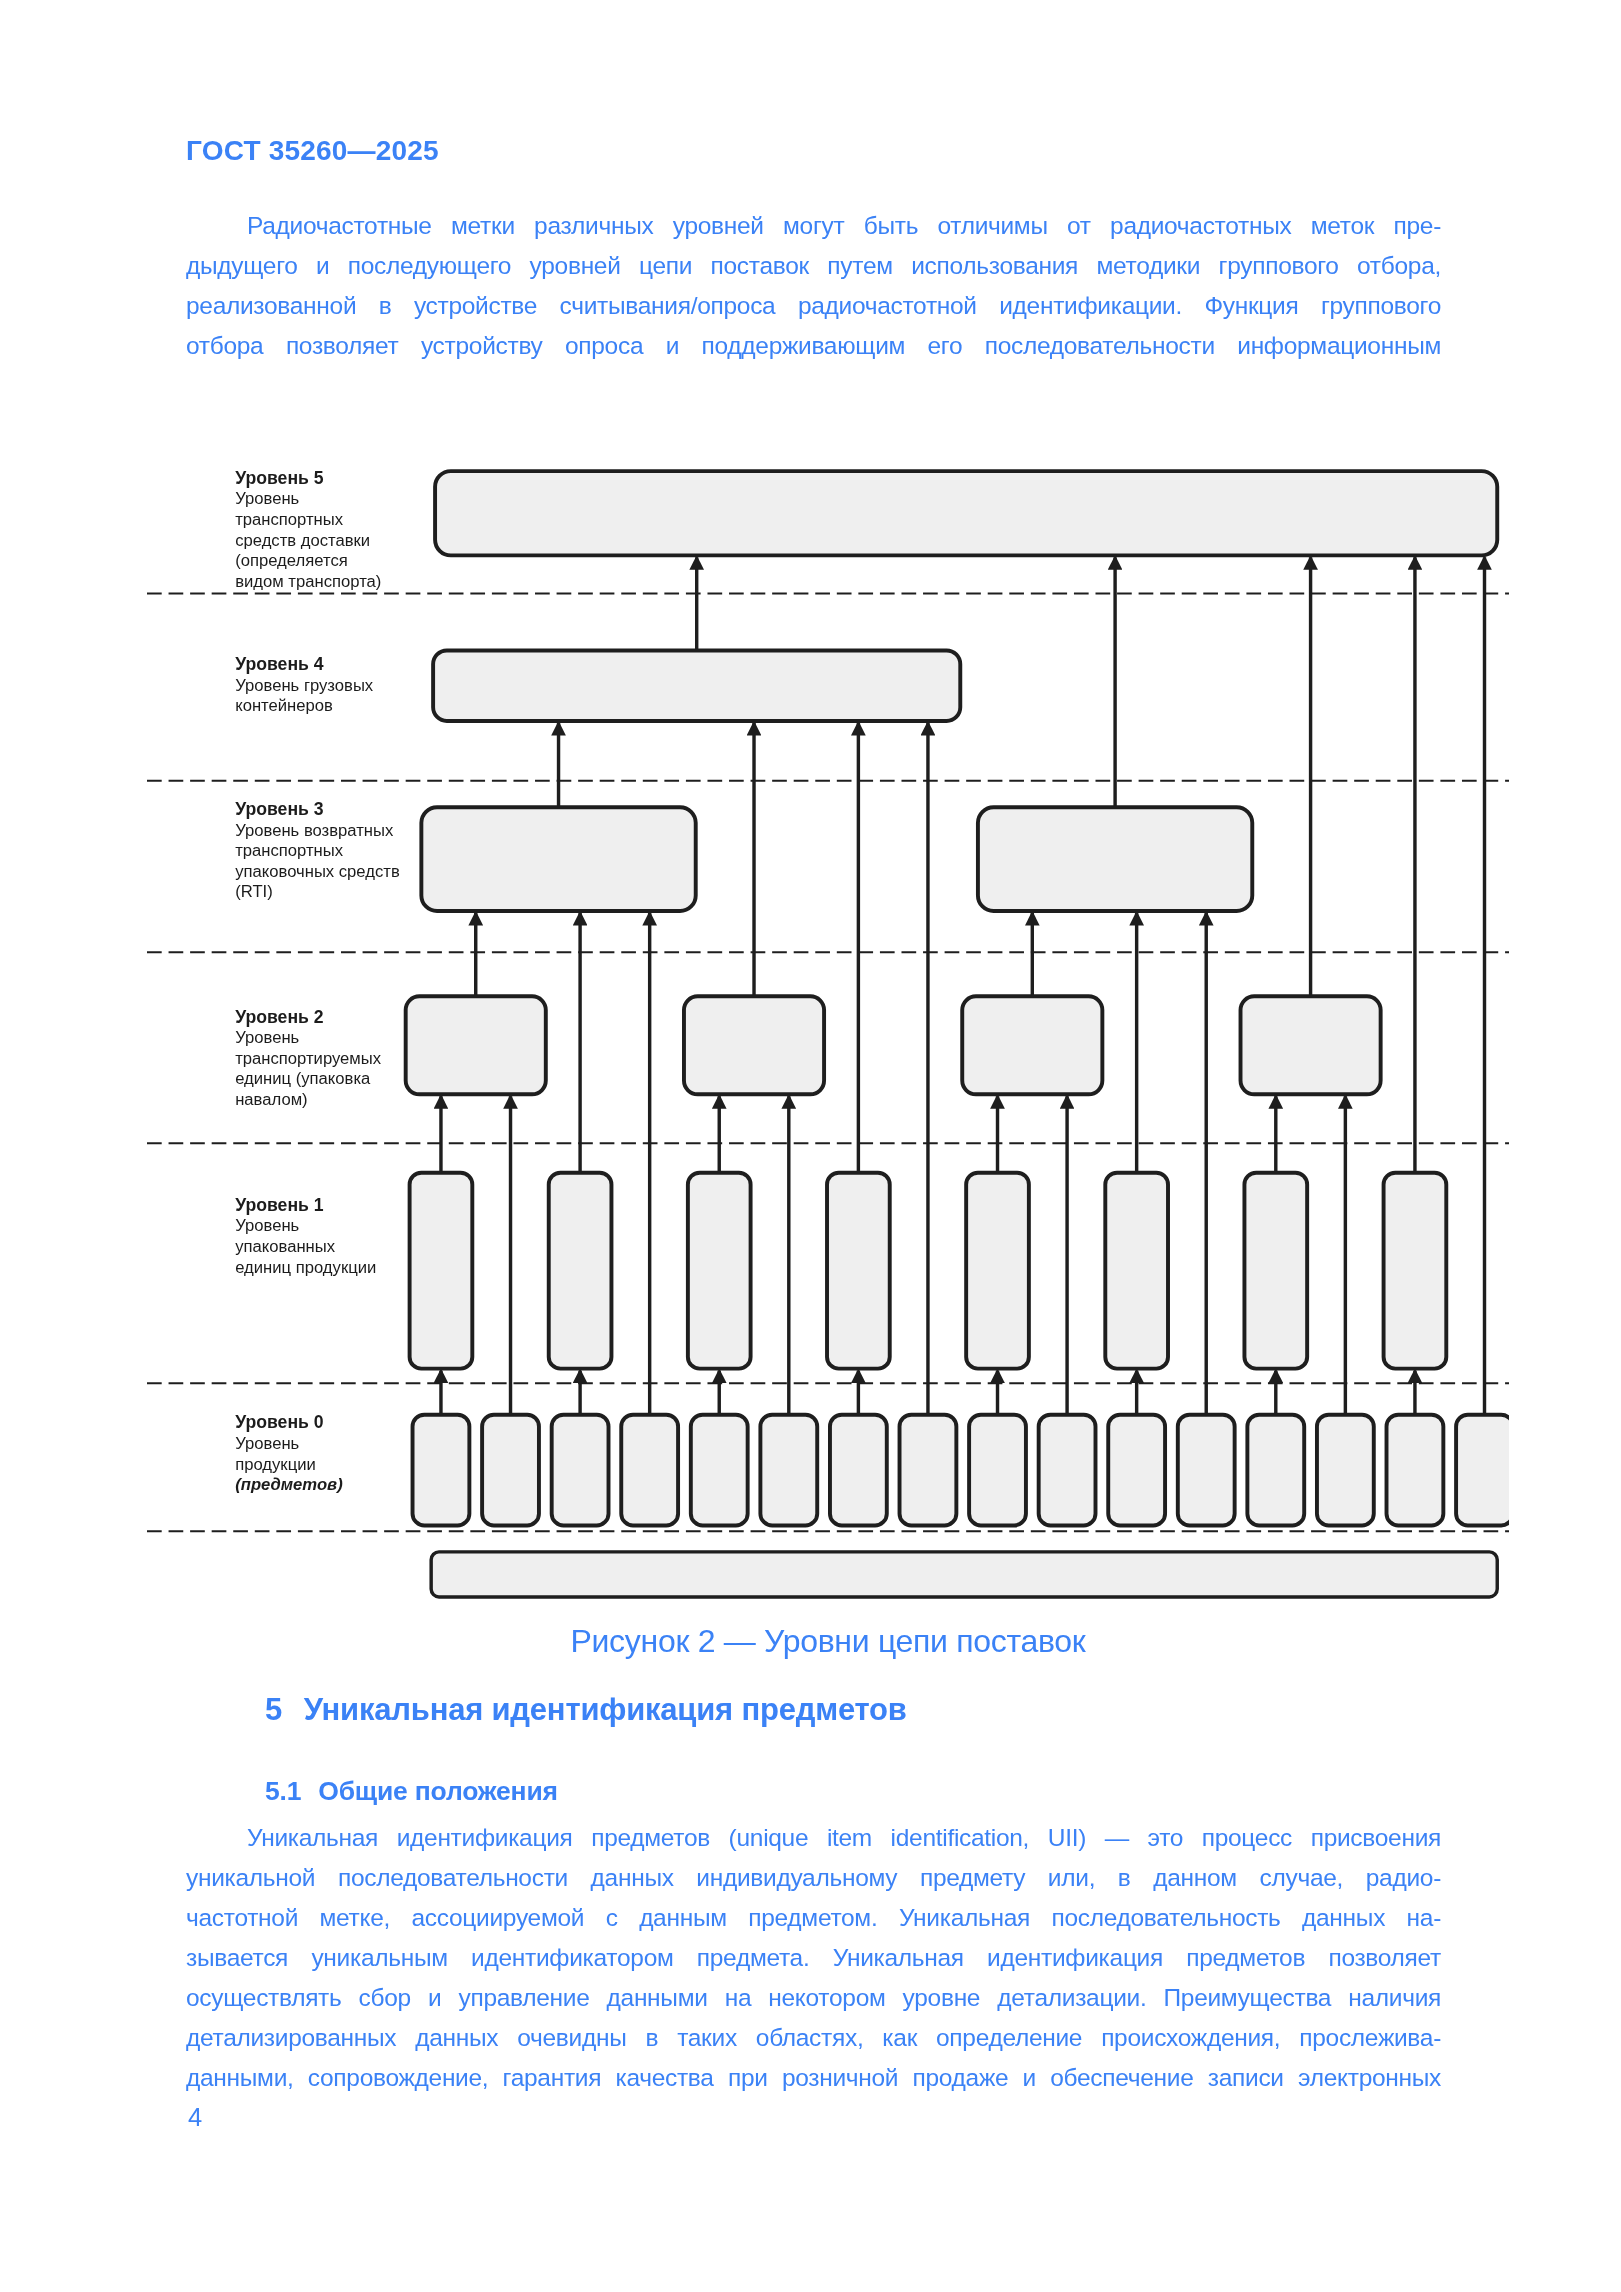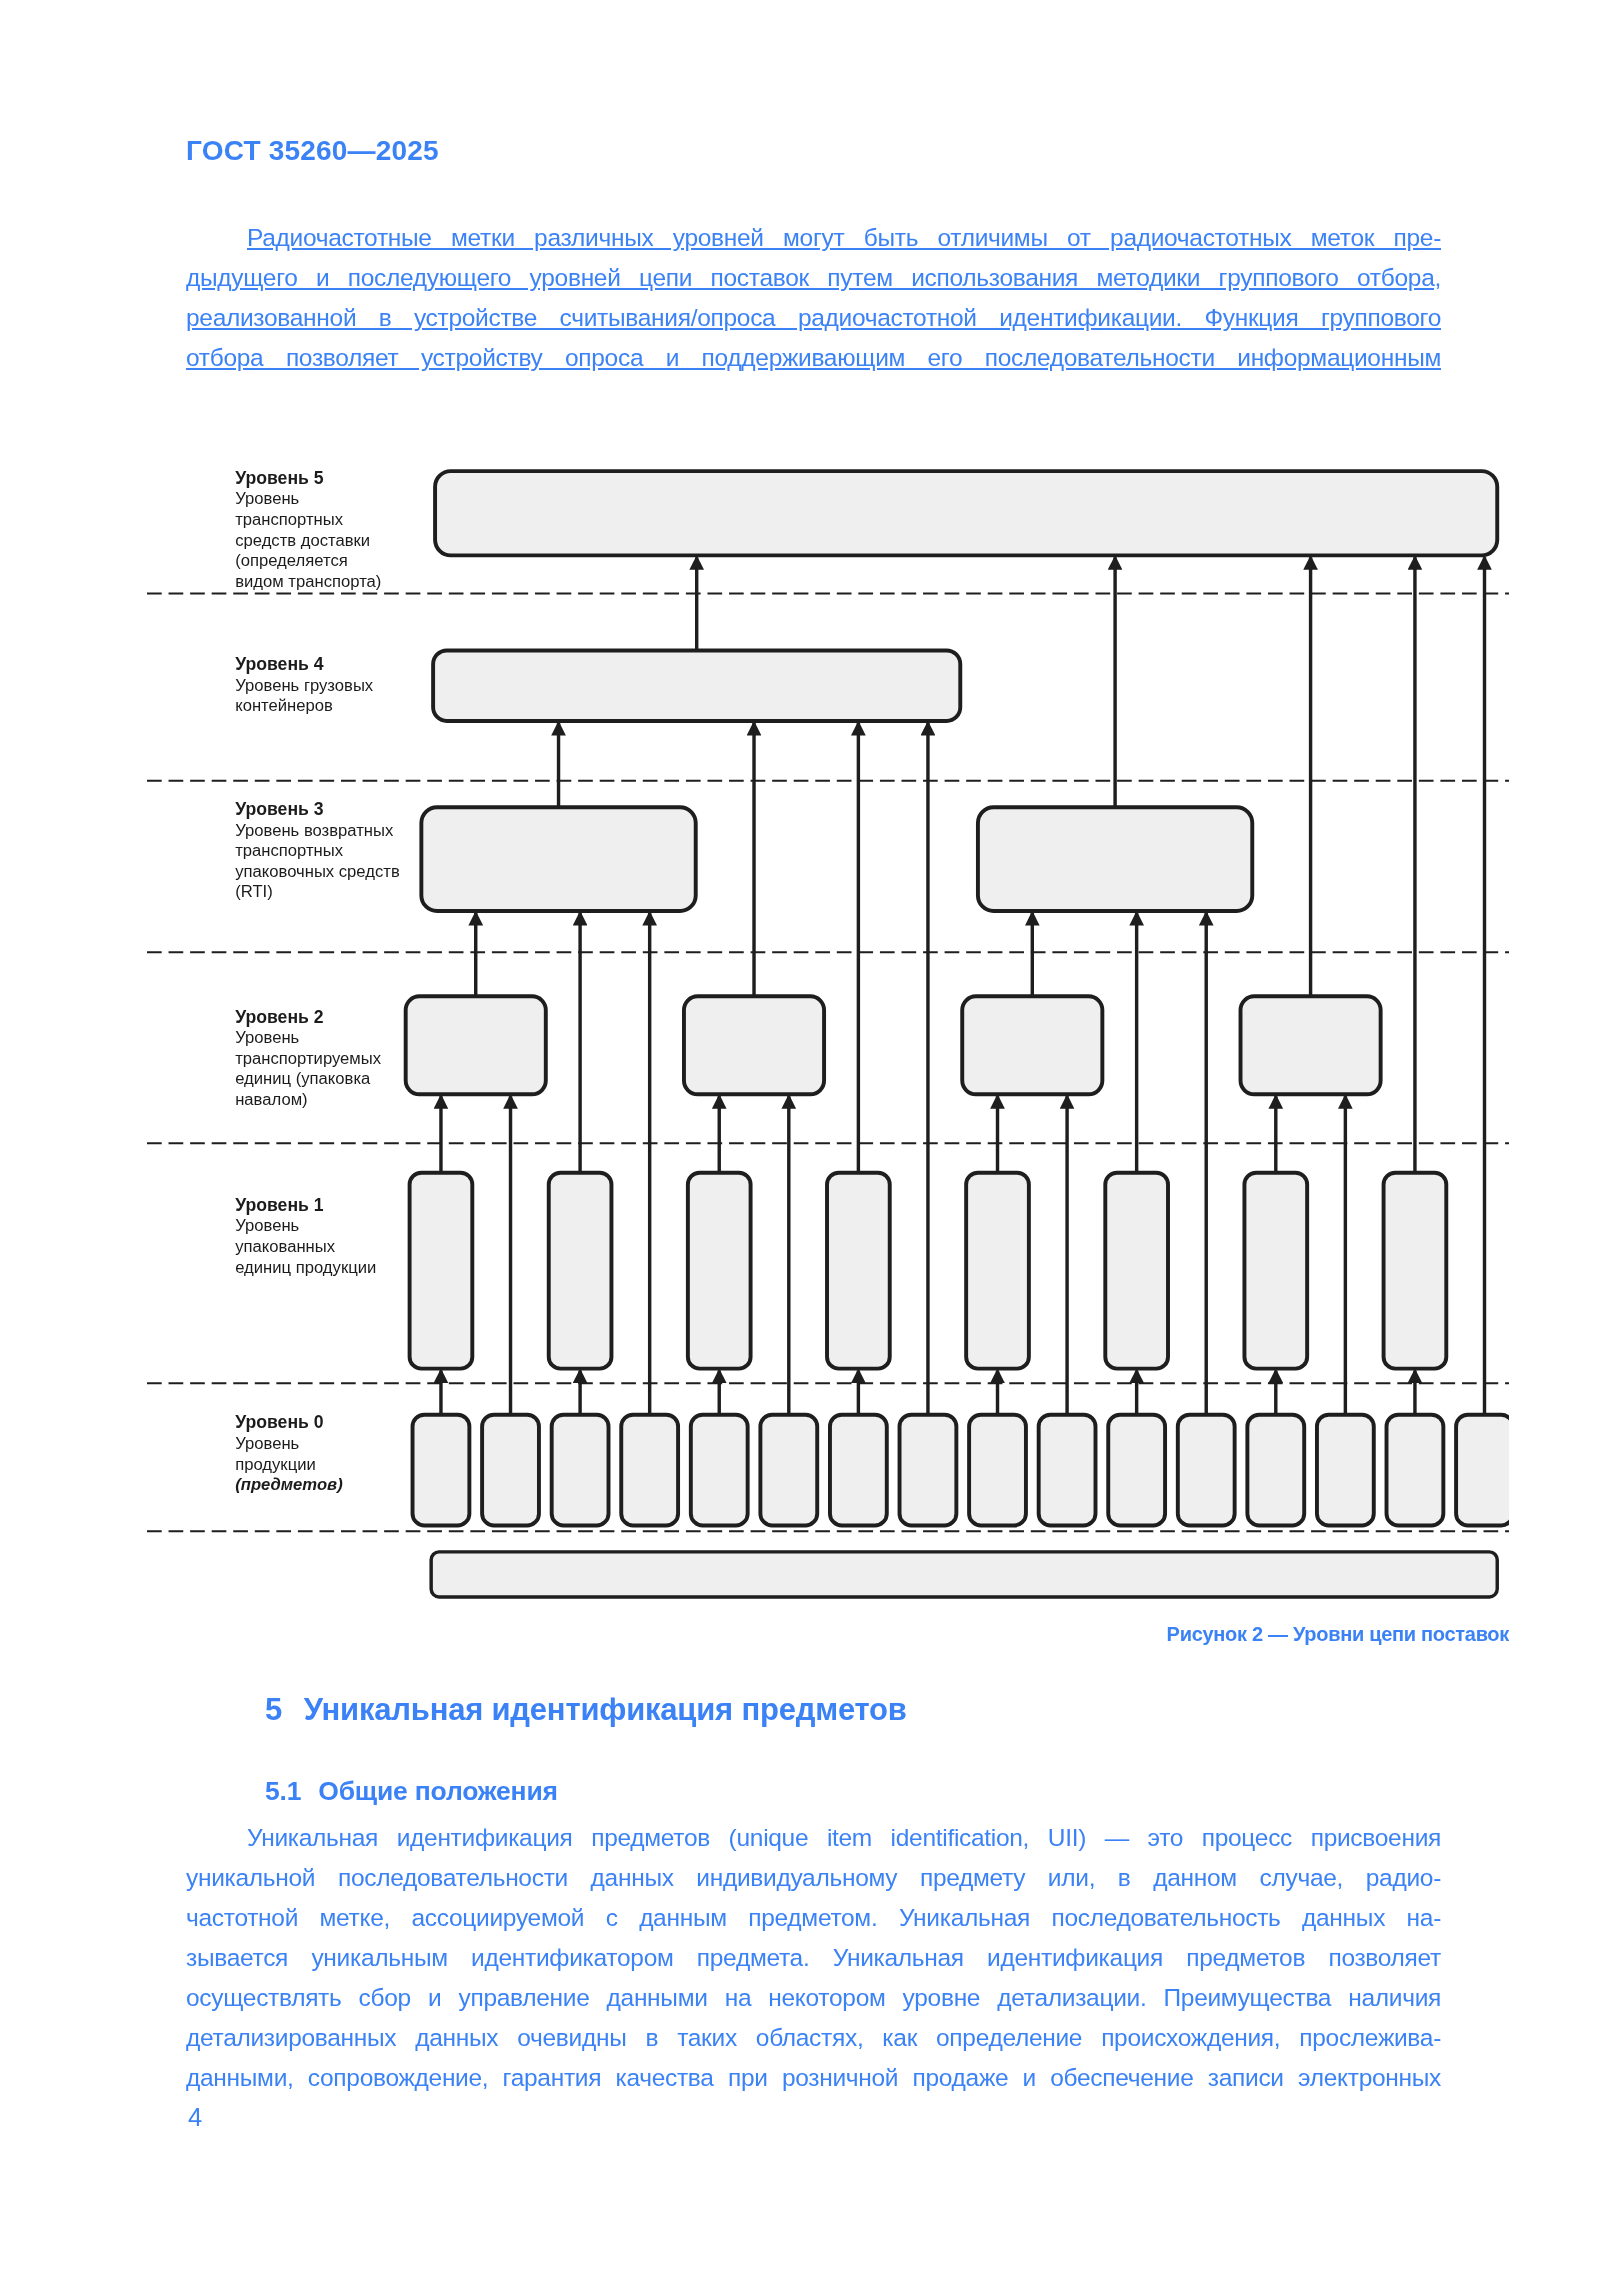--- a/index.html
+++ b/index.html
@@ -6,25 +6,25 @@
   .page{
     position:relative;width:1621px;height:2293px;background:#ffffff;
     font-family:"Liberation Sans","DejaVu Sans",sans-serif;color:#3b82f6;
     margin:0 auto;overflow:hidden;
   }
   .gost-header{position:absolute;left:186px;top:135px;font-size:28px;font-weight:bold;letter-spacing:0.2px;}
   .para{position:absolute;left:186px;width:1255px;font-size:24.5px;letter-spacing:-0.3px;}
   .para .pline{line-height:40px;text-align:justify;text-align-last:justify;white-space:normal;}
   .para .pline.first{text-indent:61px;}
   .para .pline.no-just{text-align-last:left;}
-  .p1{top:218px;text-decoration:underline;}
+  .p1{top:206px;}
   .p2{top:1818px;}
   .figure-wrap{position:absolute;left:147px;top:446px;width:1362px;margin-top:16px;}
   .figure-wrap svg{display:block;}
-  .caption{margin-top:13.7px;text-align:right;font-size:20px;letter-spacing:-0.3px;font-weight:bold;}
+  .caption{margin-top:13.7px;text-align:center;font-size:32px;letter-spacing:-0.3px;}
   .h2{position:absolute;left:265px;top:1692px;font-size:31px;font-weight:bold;letter-spacing:-0.2px;}
   .h2 .num{margin-right:21.6px;}
   .h3{position:absolute;left:265px;top:1776px;font-size:26.5px;font-weight:bold;letter-spacing:-0.2px;}
   .h3 .num{margin-right:17px;}
   .page-number{position:absolute;left:188px;top:2103px;font-size:25.5px;}
   svg text{font-family:"Liberation Sans","DejaVu Sans",sans-serif;fill:#1c1c1c;}
 </style>
 </head>
 <body>
 

